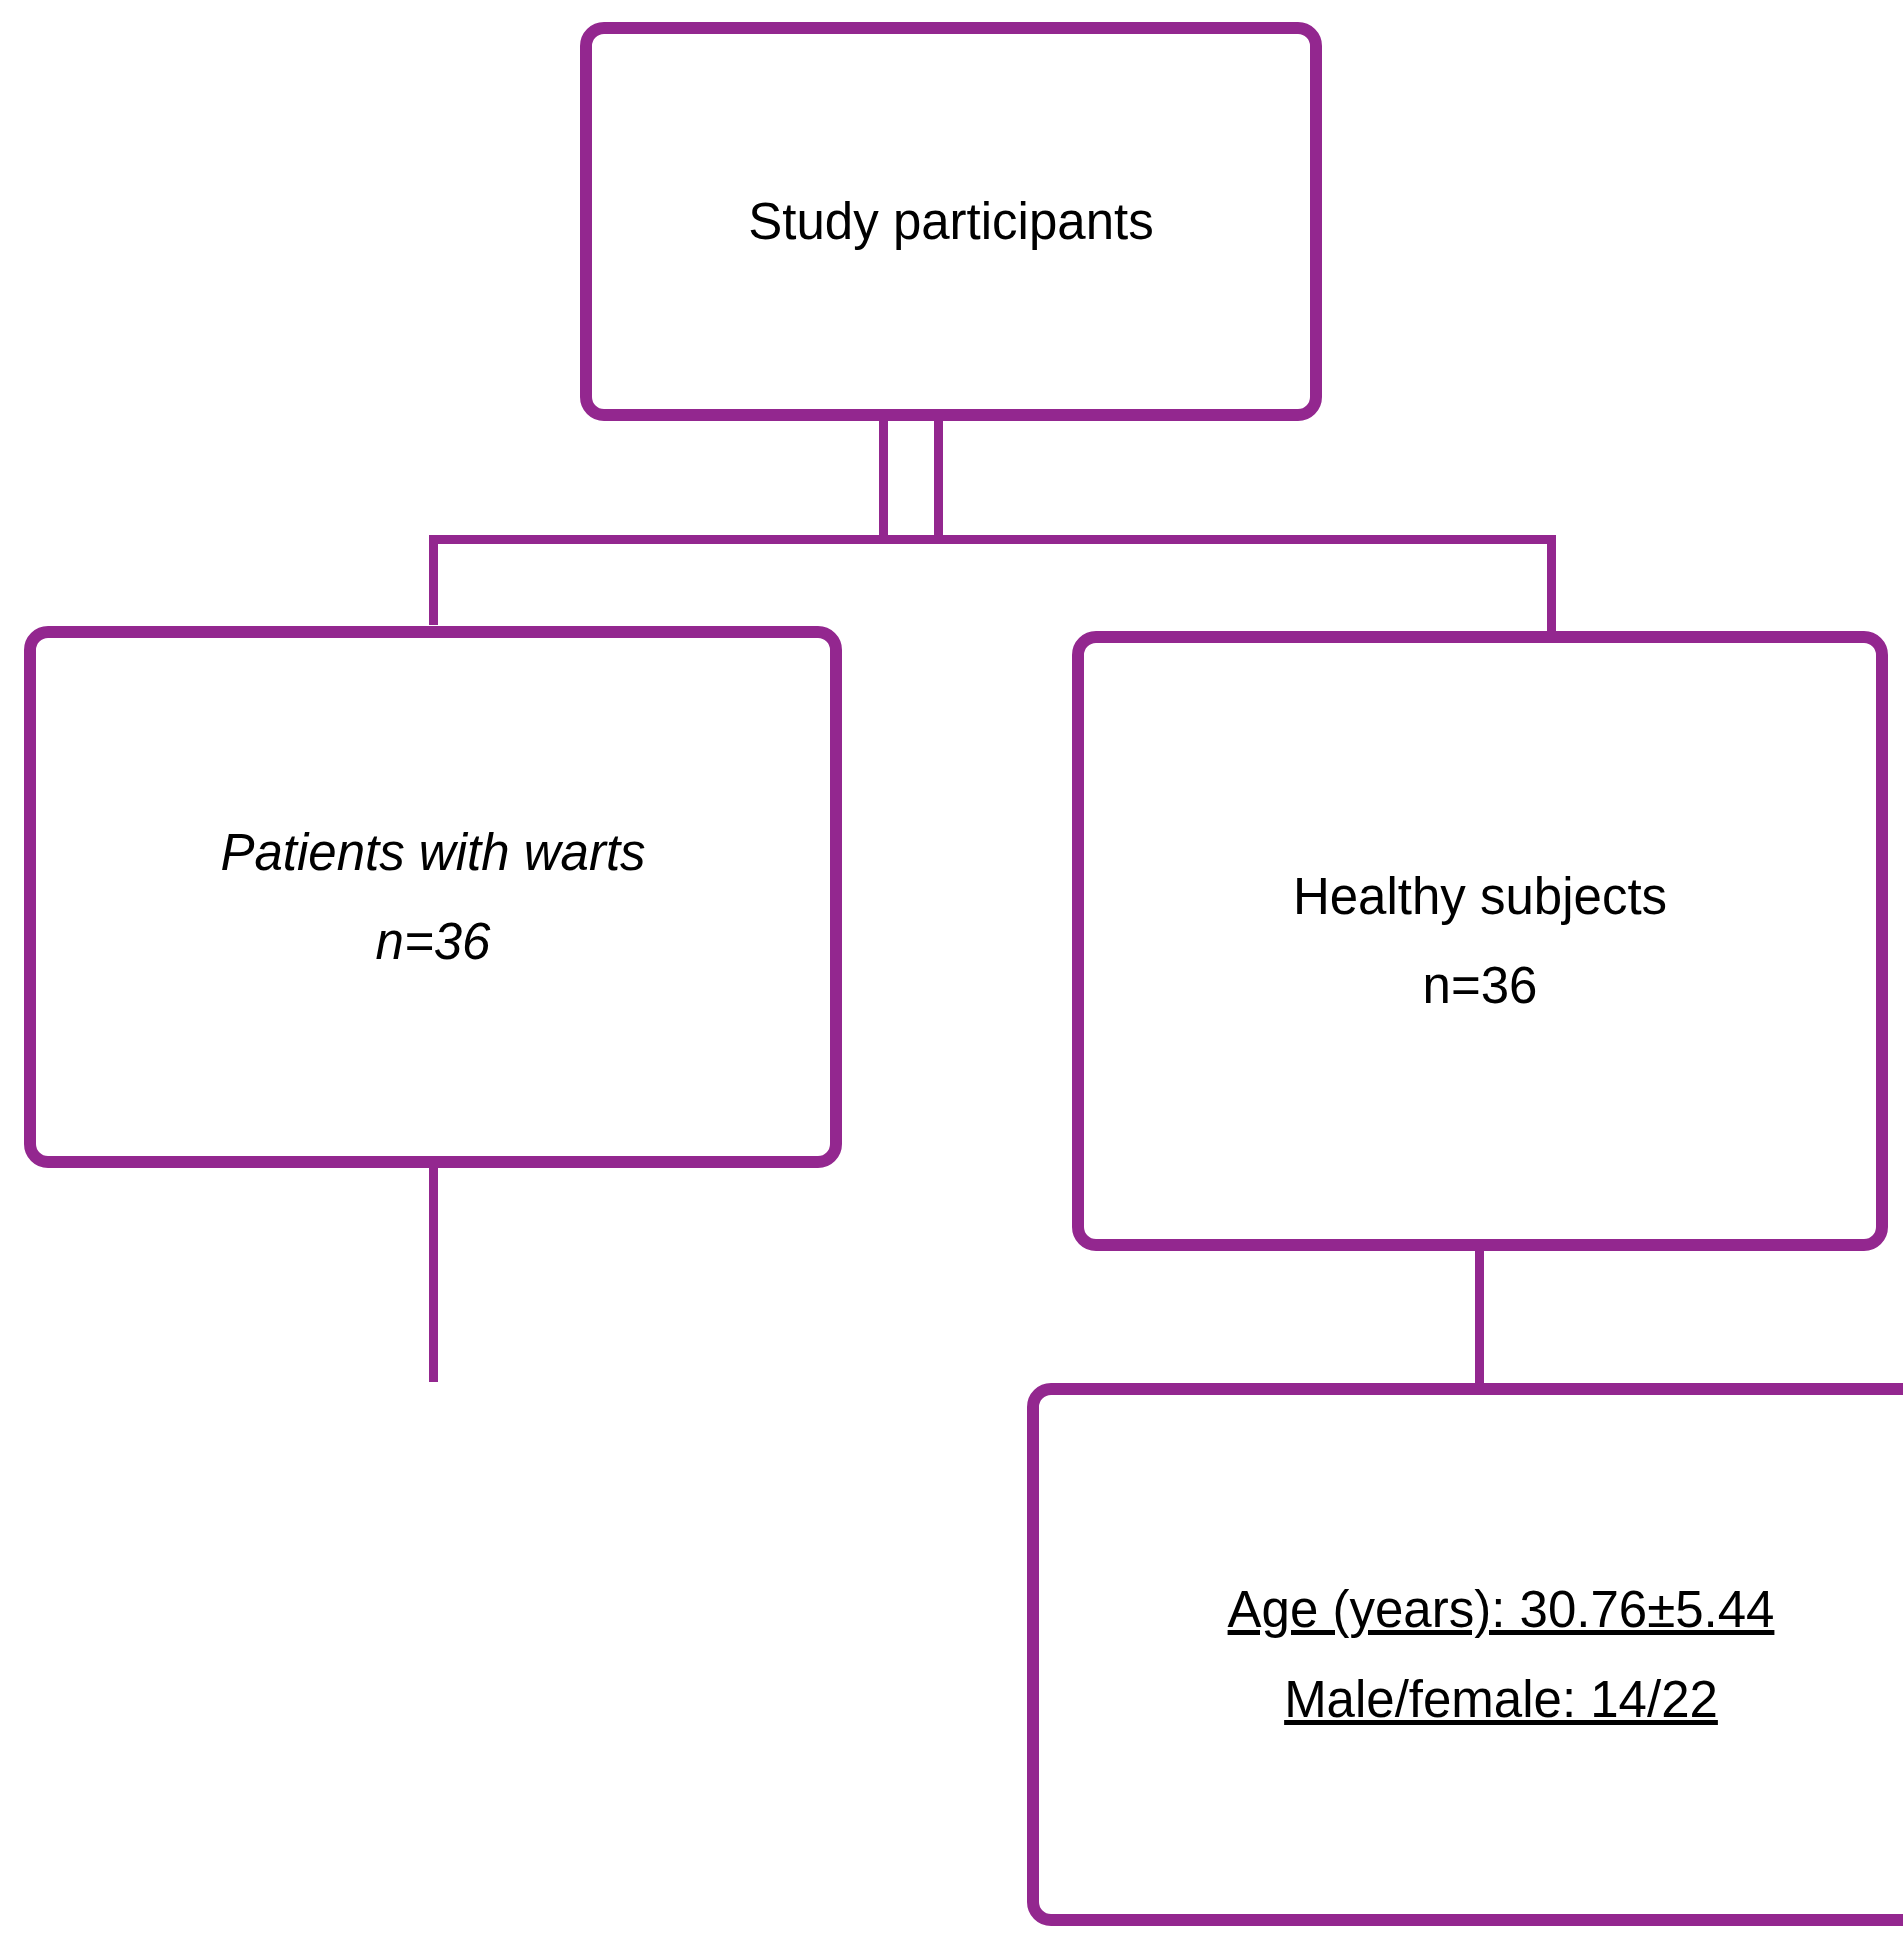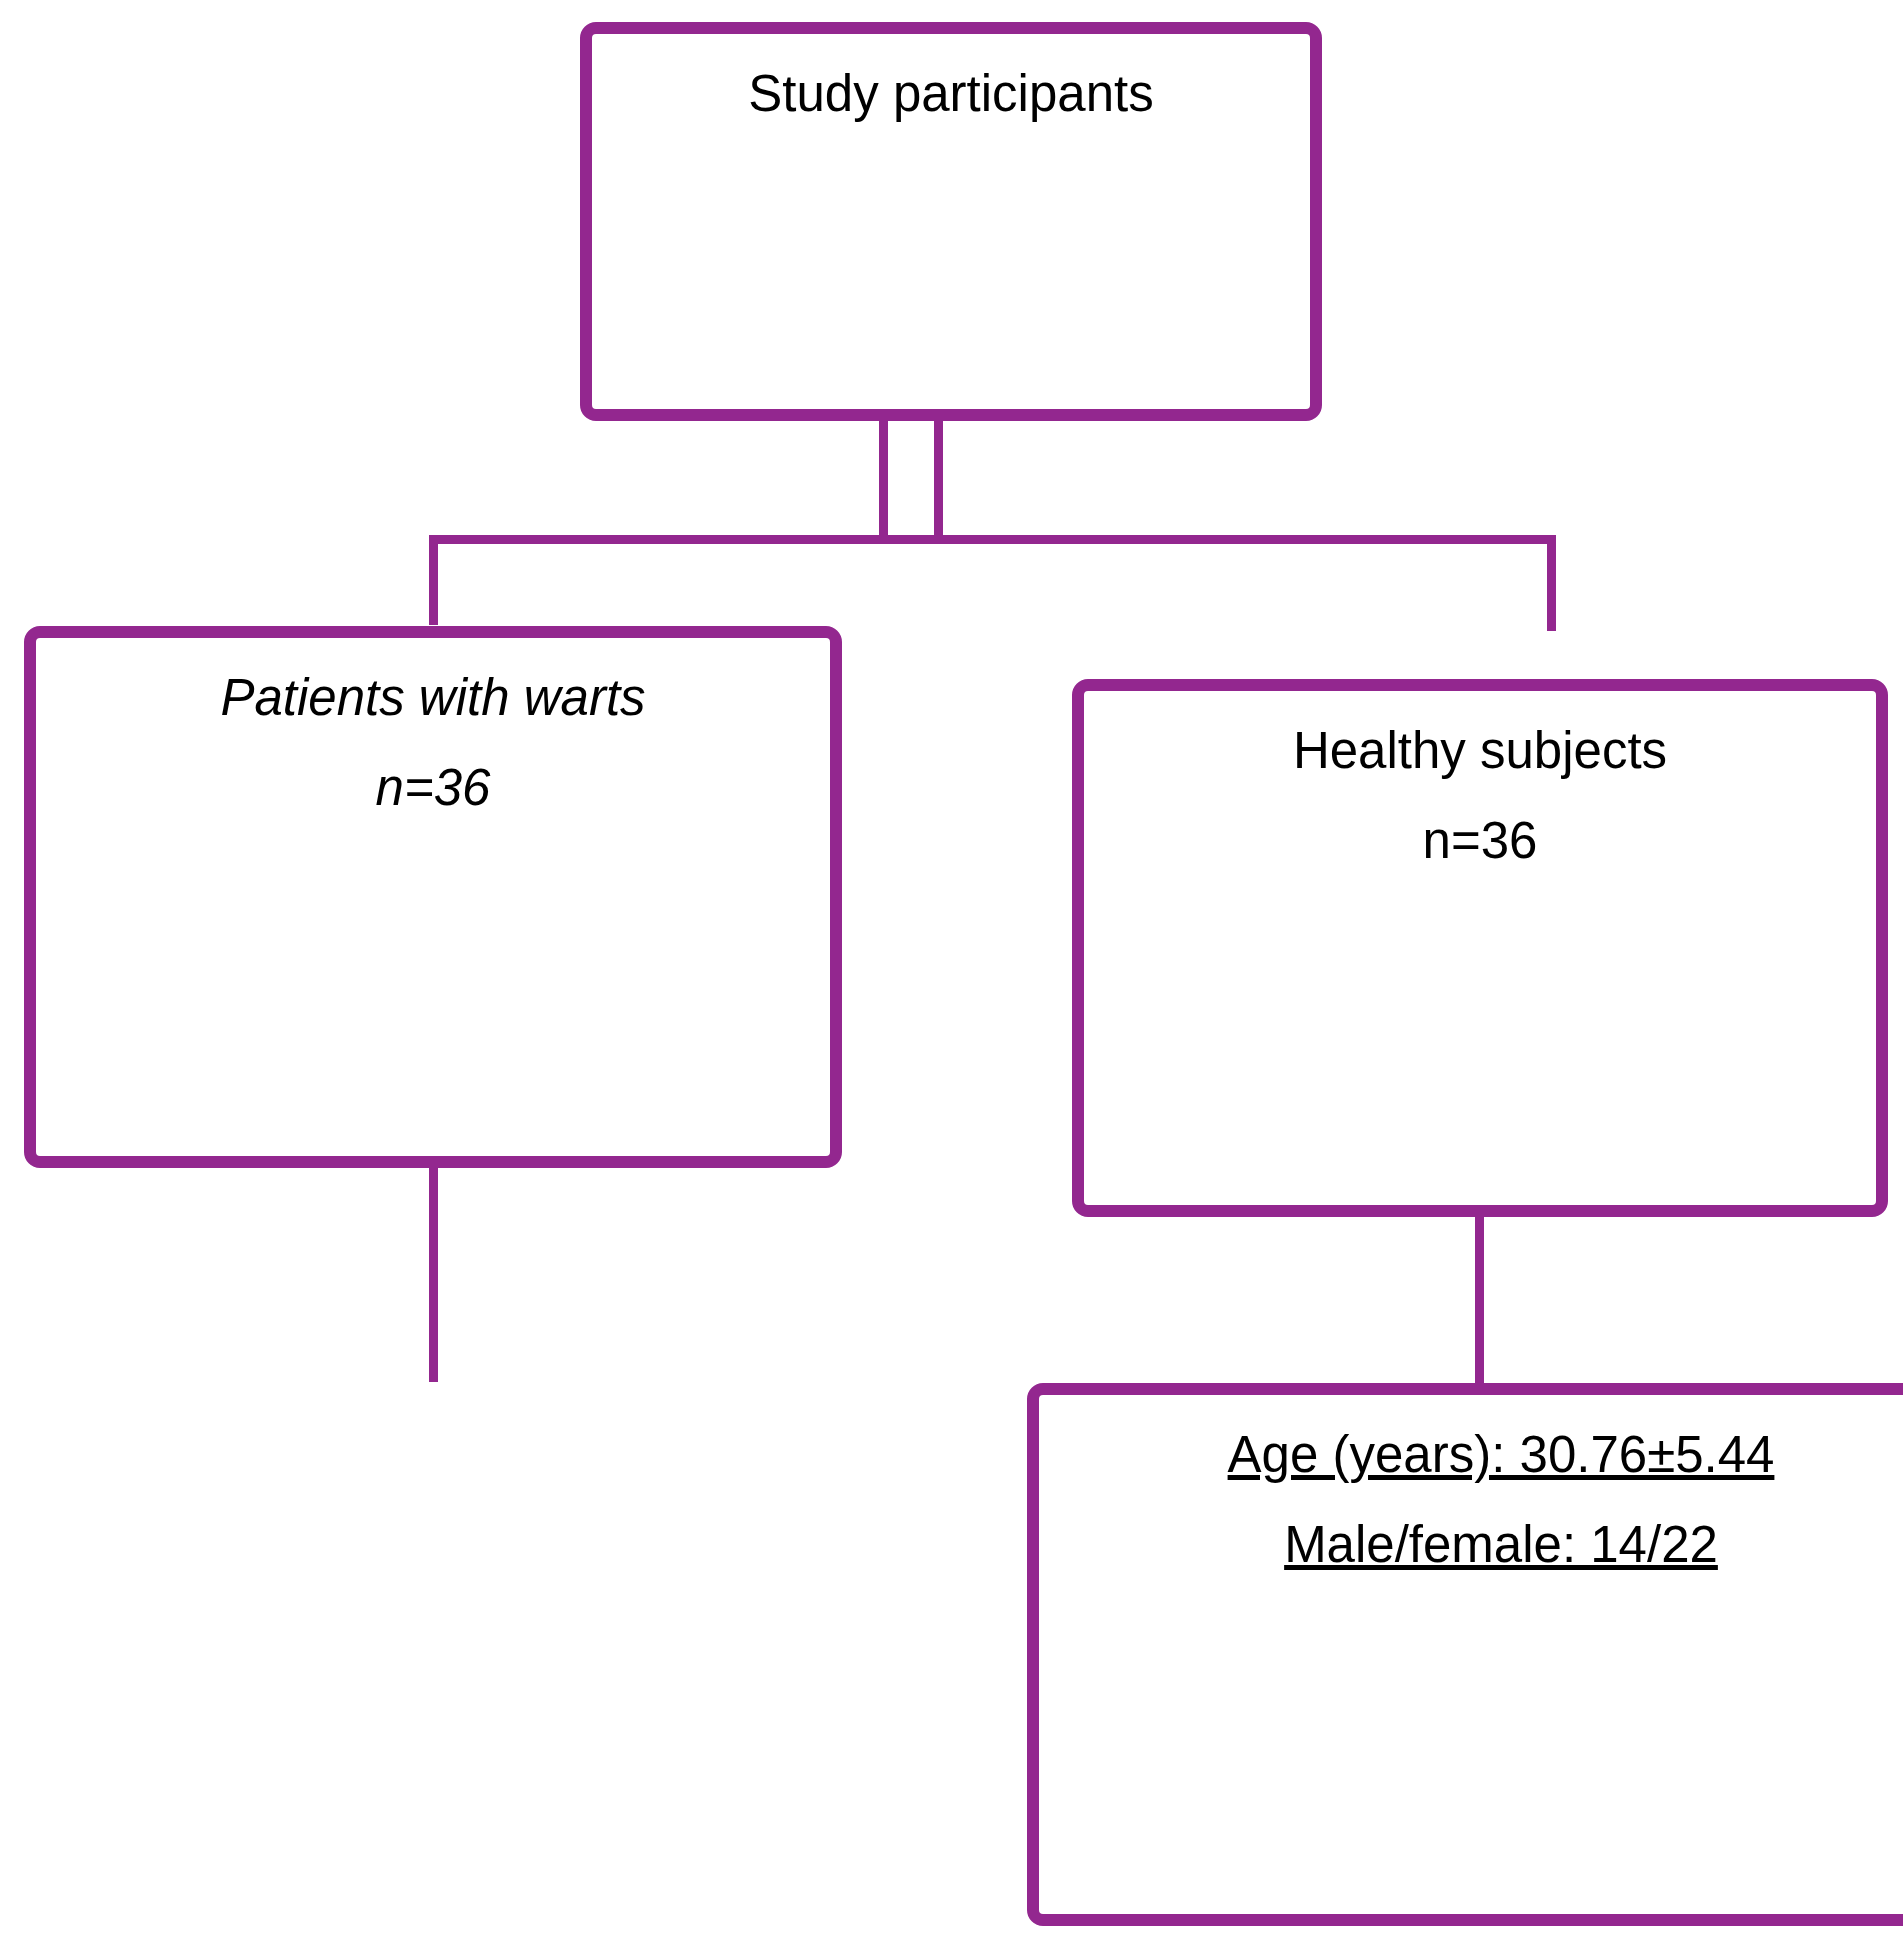--- a/index.html
+++ b/index.html
@@ -12,34 +12,35 @@
     width: 1903px;
     height: 1943px;
     background: var(--c-bg, #ffffff);
     font-family: "Liberation Sans", sans-serif;
     color: var(--c-text, #000000);
   }
   .node {
     position: absolute;
     box-sizing: border-box;
     border: 12.4px solid var(--c-border, #93278F);
-    border-radius: 16px;
+    border-radius: 24px;
     background: #ffffff;
     display: flex;
     flex-direction: column;
+    justify-content: center;
     align-items: center;
     text-align: center;
     gap: 28.5px;
     font-size: 51px;
     line-height: 1.2;
-    padding: 29px 27px;
+    padding: 20px 27px;
   }
   .node-root        { left: 580px;  top: 22px;   width: 742px; height: 399px; }
   .node-patients    { left: 24px;   top: 626px;  width: 818px; height: 542px; font-style: italic; }
-  .node-healthy     { left: 1072px; top: 631px;  width: 816px; height: 538px; margin-top: 48px; }
+  .node-healthy     { left: 1072px; top: 631px;  width: 816px; height: 620px; }
   .node-patients-details { left: 24px;   top: 1382px; width: 818px; height: 542px; }
   .node-healthy-details  { left: 1027px; top: 1383px; width: 948px; height: 543px; text-decoration: underline; }
   .connector {
     position: absolute;
     background: var(--c-border, #93278F);
   }
   .conn-v1 { left: 879px;  top: 421px;  width: 8.6px;    height: 119px; }
   .conn-v2 { left: 934px;  top: 421px;  width: 8.6px;    height: 119px; }
   .conn-h1 { left: 429px;  top: 535px;  width: 1127px; height: 8.6px;   }
   .conn-v3 { left: 429px;  top: 535px;  width: 8.6px;    height: 90px;  }

